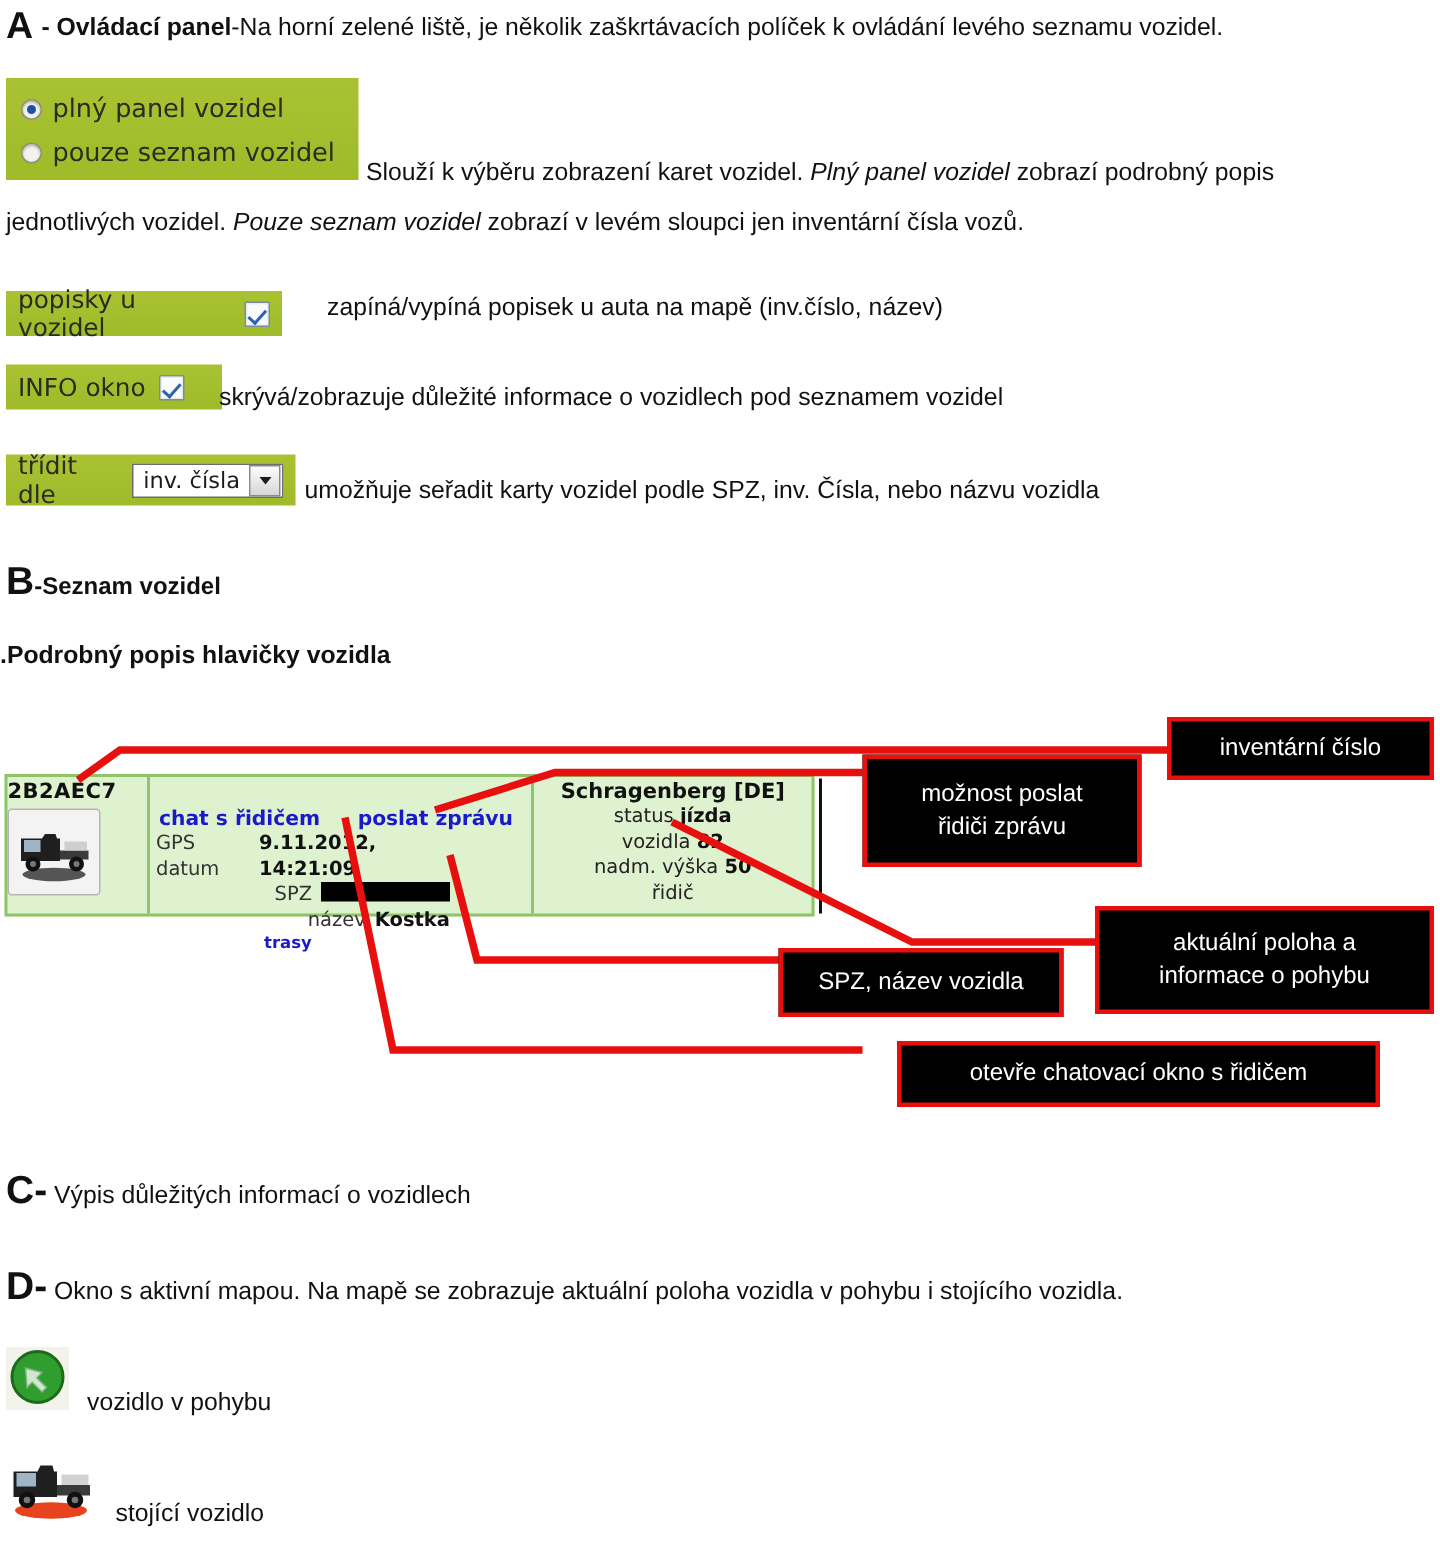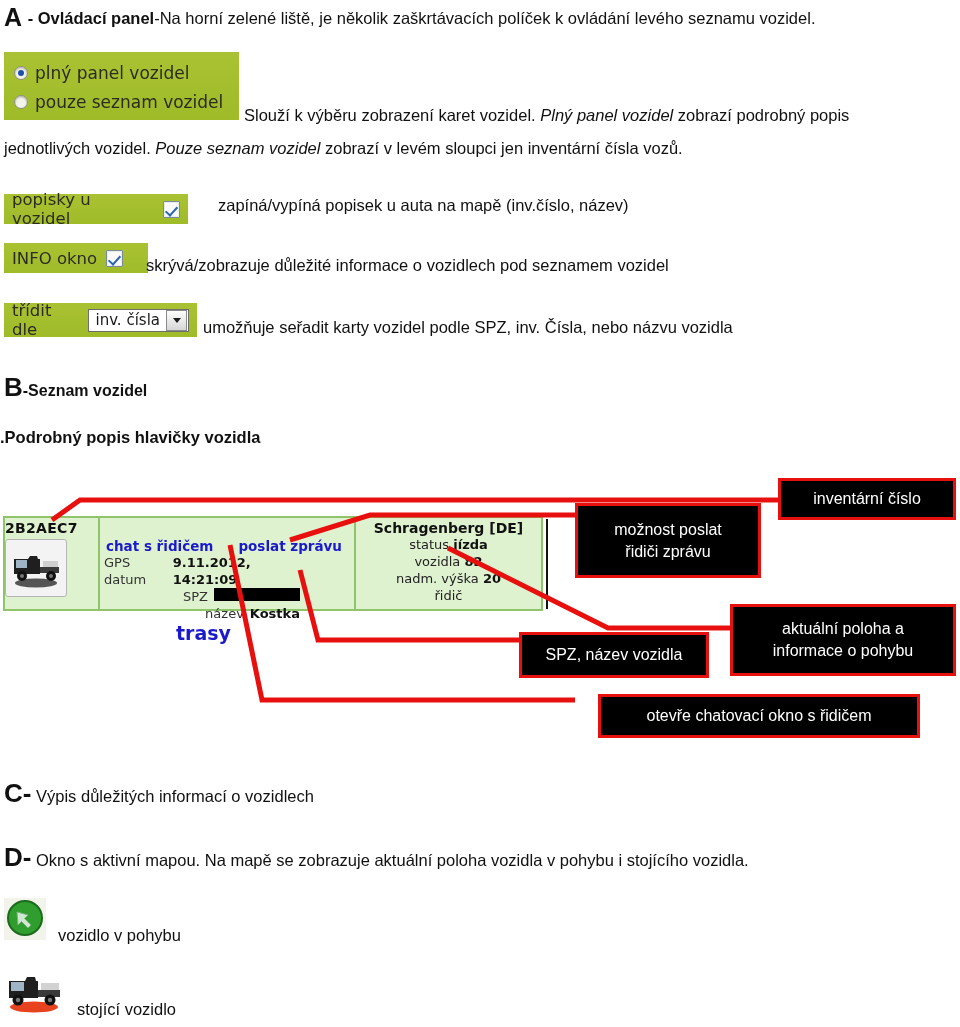--- a/index.html
+++ b/index.html
@@ -122,21 +122,21 @@
   .vc-col2{
     flex:1;padding:20px 6px 0 4px;box-sizing:border-box;
     border-right:2px solid #8fc46a;
   }
   .vc-links{display:flex;justify-content:space-between;padding:0 6px 0 2px;}
   .lnk{color:#1a1acb;font-size:13.5px;font-weight:bold;}
   .vc-kv{display:flex;justify-content:flex-end;gap:6px;font-size:13px;line-height:17px;color:#222;padding-right:48px;}
   .vc-kv .k{color:#333;}
   .vc-kv .v{font-weight:bold;color:#111;}
   .redacted{display:inline-block;width:86px;height:13px;background:#000;vertical-align:-2px;}
-  .vc-trasy{font-size:19px;font-weight:bold;color:#1a1acb;padding-left:72px;}
+  .vc-trasy{font-size:11px;font-weight:bold;color:#1a1acb;padding-left:72px;}
   .vc-col3{
     width:185px;flex:none;text-align:center;padding-top:2px;box-sizing:border-box;
   }
   .vc-city{font-size:14px;font-weight:bold;color:#111;}
   .vc-line{font-size:13px;line-height:17px;color:#222;}
   .vc-line b{color:#111;}
   #vc-divider{position:absolute;left:546px;top:519px;width:2px;height:90px;background:#111;}
 
   
   .callout{
@@ -260,21 +260,21 @@
       <div class="vc-line">
         <span>status</span>
         <b>jízda</b>
       </div>
       <div class="vc-line">
         <span>vozidla</span>
         <b>82</b>
       </div>
       <div class="vc-line">
         <span>nadm. výška</span>
-        <b>20</b>
+        <b>50</b>
       </div>
       <div class="vc-line">
         <span>řidič</span>
       </div>
     </div>
   </div>
   <div id="vc-divider"></div>
 
   <svg id="leaders">
 

